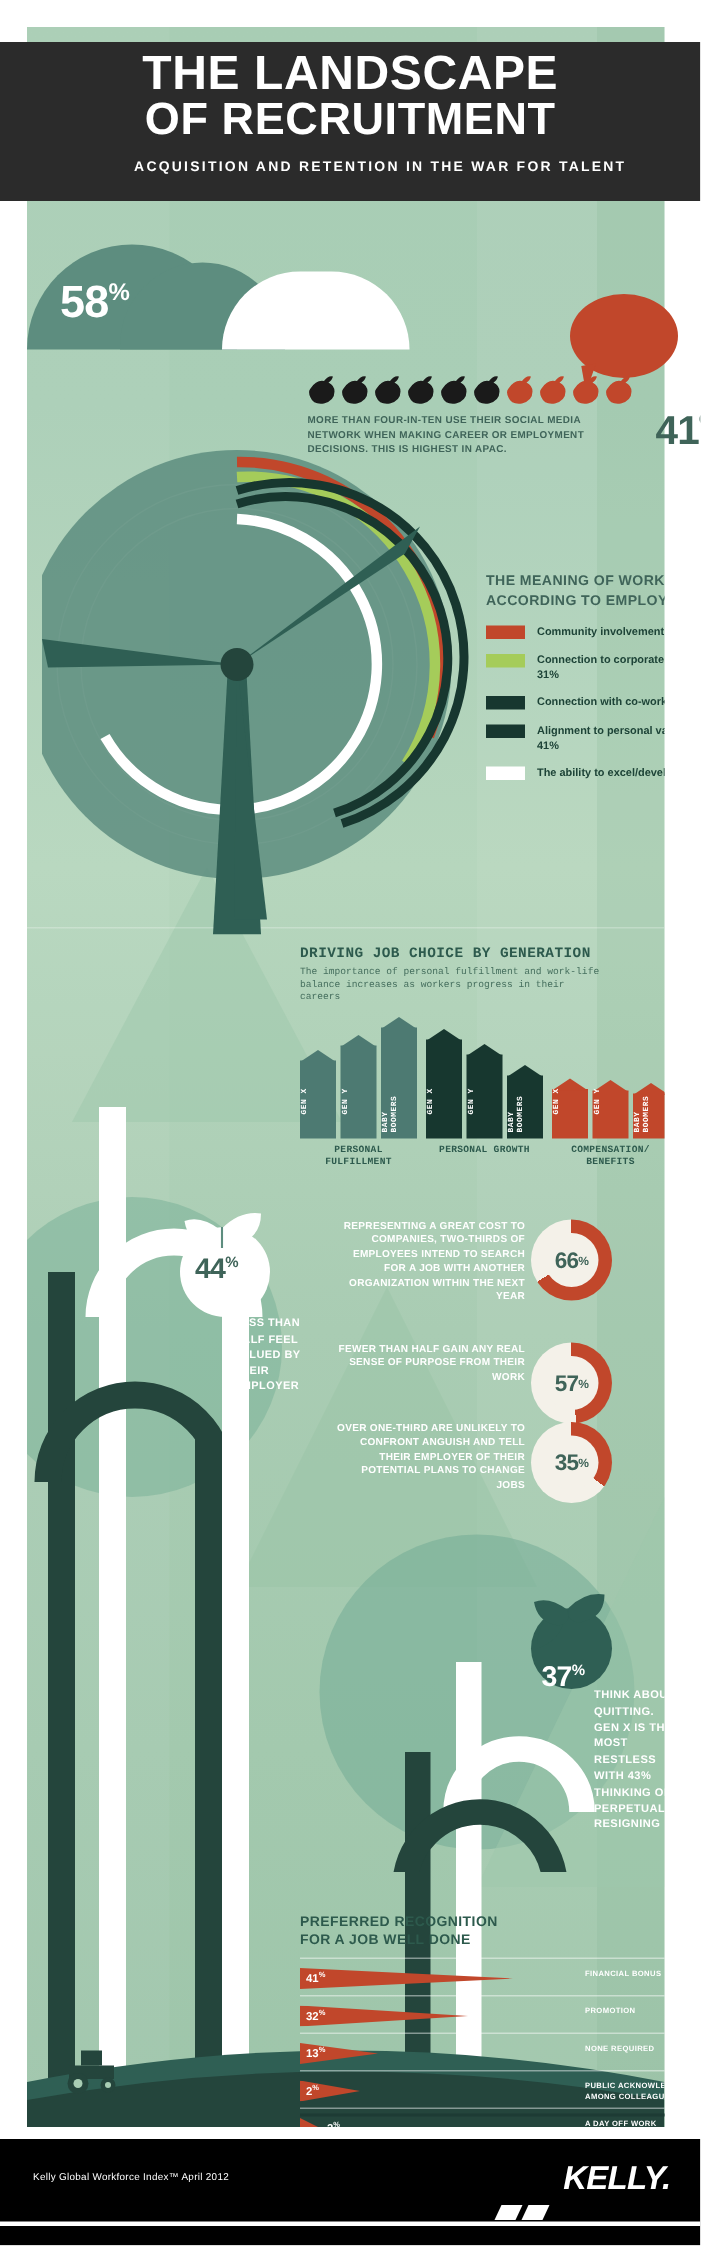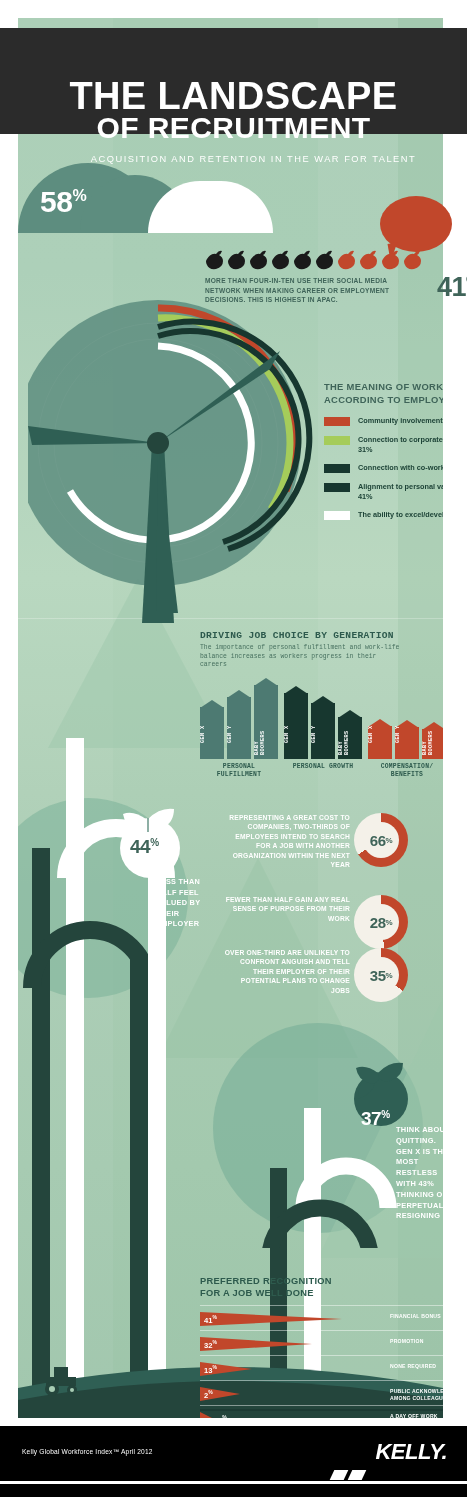--- a/index.html
+++ b/index.html
@@ -27,24 +27,24 @@
   
   .headerband {
     position: absolute; left: 0; top: 28px; width: 467px; height: 106px;
     background: #2b2b2b; z-index: 20;
   }
   .header-inner { position: absolute; left: 0; right: 0; top: 0; text-align: center; }
   .title1, .title2 {
     color: #ffffff; font-weight: bold; letter-spacing: 0.4px;
     font-family: "Liberation Sans", sans-serif;
   }
-  .title1 { font-size: 38px; line-height: 32px; padding-top: 4px; margin-top: 48px; }
+  .title1 { font-size: 32px; line-height: 32px; padding-top: 4px; }
   .title2 { font-size: 30px; line-height: 32px; }
   .subtitle {
-    color: #ffffff; font-size: 9.3px; font-weight: normal; letter-spacing: 1.5px;
+    color: #ffffff; font-size: 9.3px; font-weight: bold; letter-spacing: 1.5px;
     margin-top: 10px;
     margin-left: 40px;
   }
 
   
   .cloud-wrap { position: absolute; left: 0; top: 145px; width: 260px; height: 80px; }
   .cloud-dark {
     position: absolute; left: 0; top: 0; width: 140px; height: 70px;
     background: #5d8d7f; border-radius: 70px 70px 0 0;
   }
@@ -426,21 +426,21 @@
             <sup>%</sup>
           </div>
       </div>
     </div>
 
     <div class="donutrow" style="left:190px;top:877px">
       <div class="dtext">FEWER THAN HALF GAIN ANY REAL SENSE OF PURPOSE FROM THEIR WORK</div>
       <div class="donut" style="background:conic-gradient(#C1472B 0% 48%, #f4f1e9 48% 100%)">
         <div class="hole"></div>
         <div class="dval">
-            <span>28</span>
+            <span>57</span>
             <sup>%</sup>
           </div>
       </div>
     </div>
 
     <div class="donutrow" style="left:190px;top:930px">
       <div class="dtext">OVER ONE-THIRD ARE UNLIKELY TO CONFRONT ANGUISH AND TELL THEIR EMPLOYER OF THEIR POTENTIAL PLANS TO CHANGE JOBS</div>
       <div class="donut" style="background:conic-gradient(#C1472B 0% 35%, #f4f1e9 35% 100%)">
         <div class="hole"></div>
         <div class="dval">

